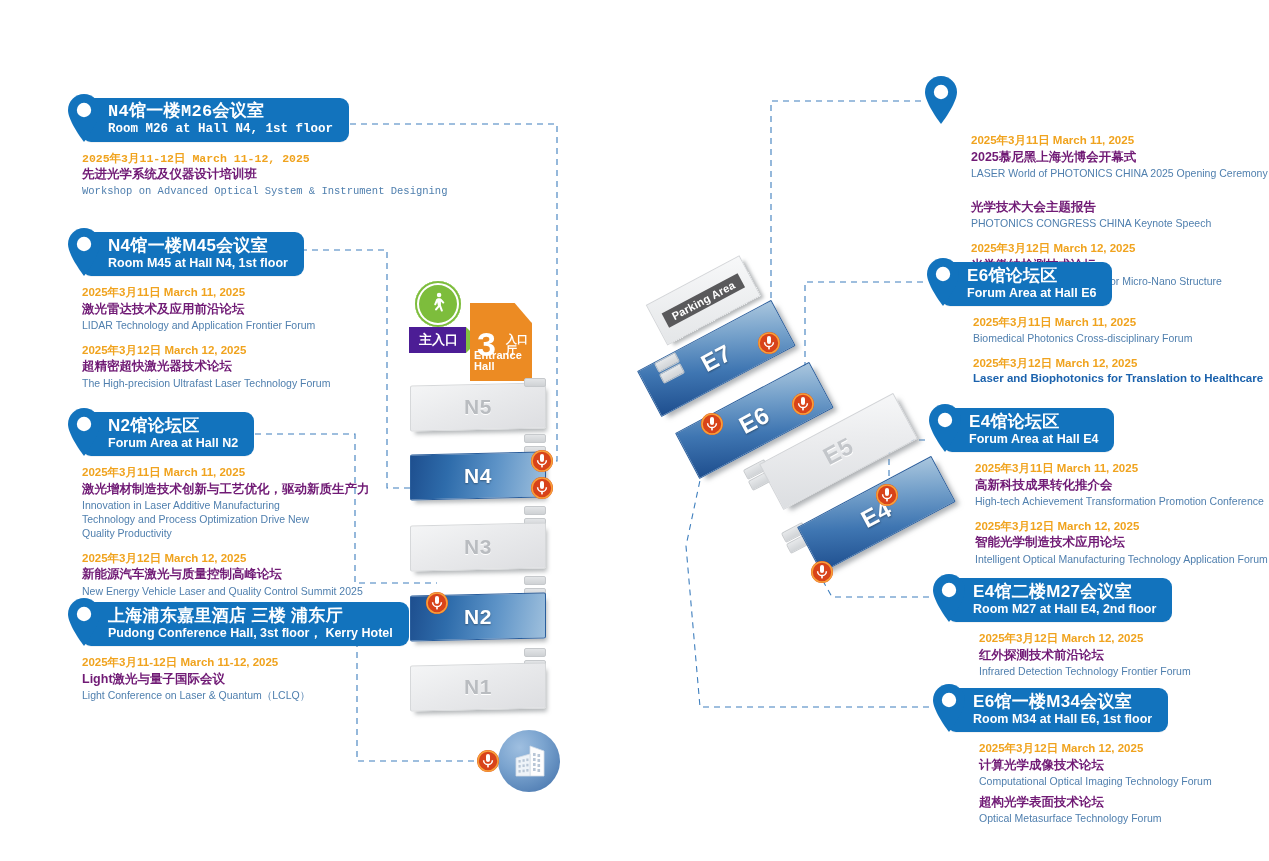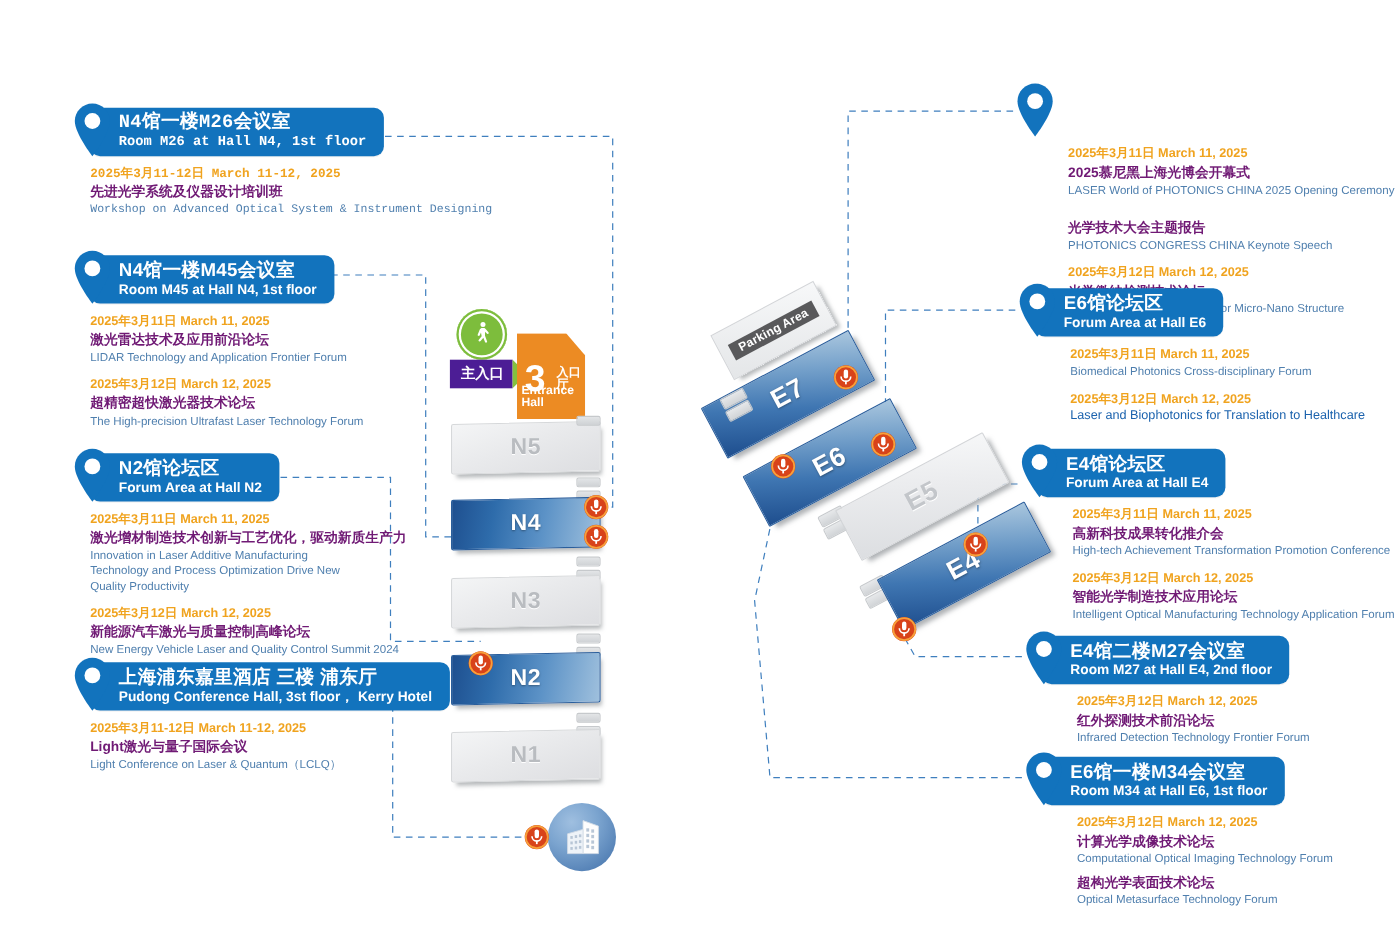--- a/index.html
+++ b/index.html
@@ -27,21 +27,21 @@
   .head-cn{font-size:17px;font-weight:bold;line-height:1.12;letter-spacing:.3px;white-space:nowrap;}
   .head-en{font-size:12.5px;font-weight:bold;line-height:1.15;white-space:nowrap;margin-top:1px;}
 
   .card-body{padding-left:18px;margin-top:9px;}
   .ev{margin-bottom:11px;}
   .ev:last-child{margin-bottom:0;}
   .ev-date{color:#f0a31e;font-size:11.5px;font-weight:bold;line-height:1.35;white-space:nowrap;}
   .ev-cn{color:#701a75;font-size:12.5px;font-weight:bold;line-height:1.38;white-space:nowrap;}
   .ev-en{color:#4f7fae;font-size:10.5px;line-height:1.34;white-space:nowrap;}
   .ev-en.wrap{white-space:normal;width:250px;}
-  .ev-en-bold{color:#1b62ad;font-size:11.5px;font-weight:normal;line-height:1.38;white-space:nowrap;}
+  .ev-en-bold{color:#1b62ad;font-size:11.5px;font-weight:bold;line-height:1.38;white-space:nowrap;}
   .sub{margin-top:7px;}
 
   
   .card.right .card-body{padding-left:50px;}
 
   
   .nhall{position:absolute;width:134px;height:52px;}
   .nhall .slab{
     position:absolute;left:0;top:0;width:134px;height:44px;
     border-radius:2px 2px 2px 2px;
@@ -223,21 +223,21 @@
     </div>
     <div class="card-body">
       <div class="ev">
         <div class="ev-date">2025年3月11日  March 11, 2025</div>
         <div class="ev-cn">激光增材制造技术创新与工艺优化，驱动新质生产力</div>
         <div class="ev-en wrap">Innovation in Laser Additive Manufacturing Technology and Process Optimization Drive New Quality Productivity</div>
       </div>
       <div class="ev sub">
         <div class="ev-date">2025年3月12日  March 12, 2025</div>
         <div class="ev-cn">新能源汽车激光与质量控制高峰论坛</div>
-        <div class="ev-en">New Energy Vehicle Laser and Quality Control Summit 2024</div>
+        <div class="ev-en">New Energy Vehicle Laser and Quality Control Summit 2025</div>
       </div>
     </div>
   </div>
 
   <div class="card" style="left:64px;top:602px;">
     <div class="card-head">
       <div class="pin">
         <svg width="40" height="52" viewBox="0 0 40 52">
             <path d="M20 2C11.2 2 4 9.2 4 18c0 11.5 16 32 16 32s16-20.5 16-32c0-8.8-7.2-16-16-16z" fill="#1273bd"></path>
             <circle cx="20" cy="18" r="7.2" fill="#fff"></circle>

